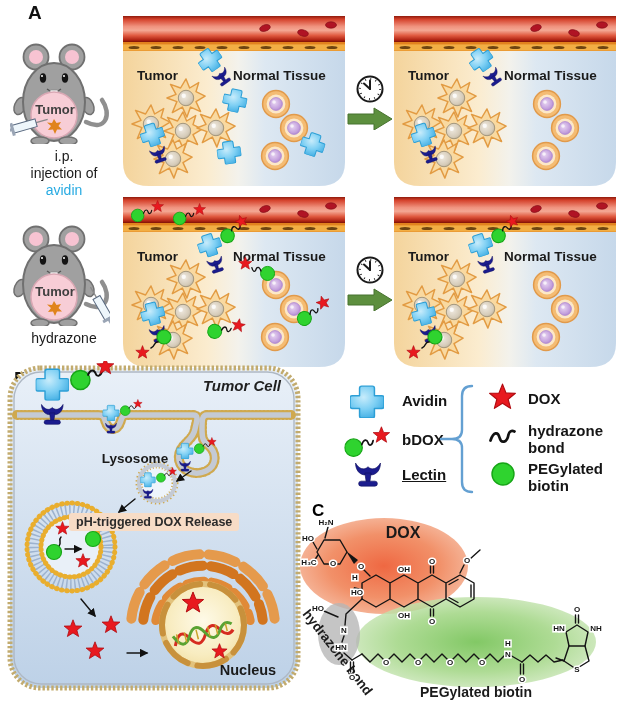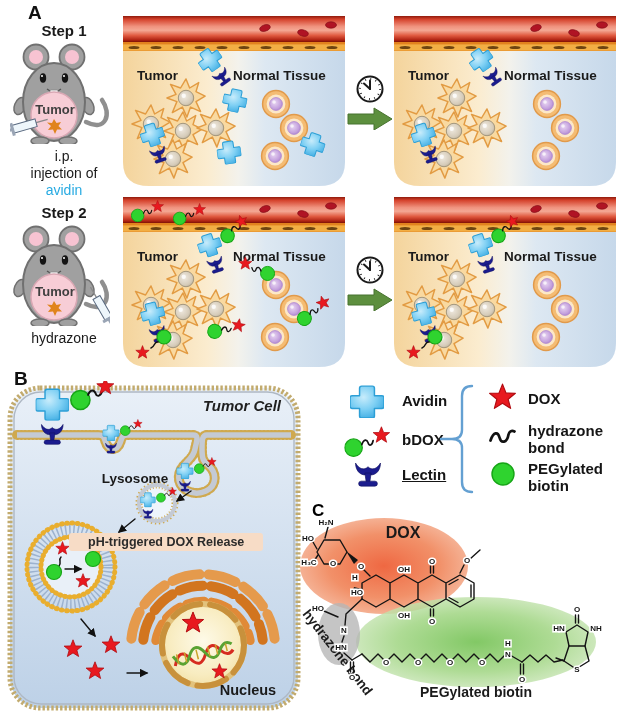--- a/index.html
+++ b/index.html
@@ -6,21 +6,21 @@
   #fig{position:relative;width:623px;height:716px;background:#fff;overflow:hidden;
        font-family:"Liberation Sans",sans-serif;color:#1a1a1a;}
   .abs{position:absolute;}
   .panel-letter{font-size:19px;font-weight:700;color:#111;}
   .step-title{font-size:15px;font-weight:700;text-align:center;width:110px;}
   .mouse-tumor-label{font-size:13px;font-weight:700;color:#3f3f3f;width:64px;text-align:center;}
   .inj-text{font-size:14px;font-weight:400;text-align:center;width:116px;line-height:1.22;}
   .drug-avidin{color:#29abe2;}
   .drug-bdox{color:#c00000;}
   .release-label{background:#f7dcc6;color:#2b2b2b;font-size:12.5px;font-weight:700;
-                 padding:2px 19px;border-radius:3px;white-space:nowrap;}
+                 padding:2px 7px;border-radius:3px;white-space:nowrap;}
   .legend-label{font-size:15px;font-weight:700;line-height:17px;color:#151515;}
   .lbl-wrap{width:94px;}
   svg text{font-family:"Liberation Sans",sans-serif;}
   .tp-label{font-size:13.5px;font-weight:700;fill:#1a1a1a;}
   .b-lab{font-size:13.5px;font-weight:700;fill:#1a1a1a;}
   .b-cell{font-size:15px;font-weight:700;font-style:italic;fill:#1f1f1f;}
   .c-big{font-size:16px;font-weight:700;fill:#1a1a1a;}
   .c-mid{font-size:14px;font-weight:700;fill:#1a1a1a;}
   .c-rot{font-size:13.5px;font-weight:700;fill:#1a1a1a;}
   .atom{font-size:8px;font-weight:700;fill:#141414;paint-order:stroke;stroke:#ffffff;stroke-width:3px;}
@@ -171,21 +171,20 @@
       <rect x="-8" y="2.5" width="9" height="3" fill="#9aa5b5"></rect>
     </symbol>
   </defs>
 </svg>
 
 <div id="fig">
 
   <div class="abs panel-letter" style="left:28px;top:2px;">A</div>
 
   <div class="abs" style="left:6px;top:14px;width:116px;height:180px;">
-    <div class="abs step-title" style="left:3px;top:8px;">Step 1</div>
     <svg class="abs" style="left:4px;top:26px;" width="100" height="104" viewBox="0 0 100 104">
       <use href="#sMouse"></use>
       <g transform="translate(0,86) rotate(-16)">
         <rect x="10" y="1.4" width="14" height="5.2" fill="#3fb0e8"></rect>
         <use href="#sSyringe" x="-10" y="-4" width="50" height="16"></use>
       </g>
     </svg>
     <div class="abs mouse-tumor-label" style="left:17px;top:88px;">Tumor</div>
     <div class="abs inj-text" style="left:0px;top:134px;">
       <div>i.p.</div>
@@ -237,21 +236,20 @@
     <use href="#sTumorCell" x="73" y="92" width="40" height="40"></use>
     <use href="#sTumorCell" x="30" y="123" width="40" height="40"></use>
     <use href="#sNormalCell" x="138" y="73" width="30" height="30"></use>
     <use href="#sNormalCell" x="156" y="97" width="30" height="30"></use>
     <use href="#sNormalCell" x="137" y="125" width="30" height="30"></use>
     <use href="#sPair" x="78" y="30" width="28" height="42" transform="rotate(-35 92 51)"></use>
     <use href="#sPair" x="18" y="106" width="28" height="42" transform="rotate(-18 32 127)"></use>
   </svg>
 
   <div class="abs" style="left:6px;top:196px;width:116px;height:180px;">
-    <div class="abs step-title" style="left:3px;top:8px;">Step 2</div>
     <svg class="abs" style="left:4px;top:26px;" width="100" height="104" viewBox="0 0 100 104">
       <use href="#sMouse"></use>
       <g transform="translate(96,100) rotate(-120)">
         <rect x="10" y="1.4" width="14" height="5.2" fill="#e05060"></rect>
         <use href="#sSyringe" x="-10" y="-4" width="50" height="16"></use>
       </g>
     </svg>
     <div class="abs mouse-tumor-label" style="left:17px;top:88px;">Tumor</div>
     <div class="abs inj-text" style="left:0px;top:134px;">
       <div>hydrazone</div>
@@ -312,21 +310,21 @@
     <use href="#sNormalCell" x="137" y="125" width="30" height="30"></use>
     <use href="#sPairB" x="74" y="26" width="58" height="49" transform="rotate(-18 95 50)"></use>
     <use href="#sPair" x="18" y="104" width="28" height="42" transform="rotate(-15 32 125)"></use>
     <circle cx="41" cy="140" r="7" fill="#2fd32f" stroke="#17a517" stroke-width="1.2"></circle>
     <path d="M35,145 C31,144 32,150 28,151" fill="none" stroke="#111" stroke-width="1.5" stroke-linecap="round"></path>
     <use href="#sStar" x="12" y="148" width="15" height="15"></use>
   </svg>
 
   <div class="abs panel-letter" style="left:14px;top:368px;">B</div>
 
-  <div class="abs" style="left:5px;top:381px;width:300px;height:334px;">
+  <div class="abs" style="left:5px;top:361px;width:300px;height:334px;">
     <svg width="300" height="334" viewBox="0 0 300 334">
       <rect x="5" y="7" width="288" height="320" rx="30" fill="url(#gB)" stroke="#c2ab6e" stroke-width="5" stroke-dasharray="2.4 2"></rect>
       <rect x="9" y="11" width="280" height="312" rx="27" fill="none" stroke="#aeb8c4" stroke-width="1.4"></rect>
 
       <g>
         <path d="M12,54 H94 C99,54 99,57 101,62 C104,70 112,70 115,62 C117,57 117,54 122,54 H188 C194,54 192,59 190,68 C188,80 176,82 174,94 C172,108 188,116 201,110 C212,105 212,92 204,85 C198,80 197,78 197,68 C197,59 197,54 202,54 H286" fill="none" stroke="#cfa94f" stroke-width="10" stroke-dasharray="1.2 2.6" stroke-linecap="round"></path>
         <path d="M12,54 H94 C99,54 99,57 101,62 C104,70 112,70 115,62 C117,57 117,54 122,54 H188 C194,54 192,59 190,68 C188,80 176,82 174,94 C172,108 188,116 201,110 C212,105 212,92 204,85 C198,80 197,78 197,68 C197,59 197,54 202,54 H286" fill="none" stroke="#c4cad4" stroke-width="5.5"></path>
       </g>
       <text x="237" y="30" text-anchor="middle" class="b-cell">Tumor Cell</text>
       <use href="#sPairB" x="28" y="-4" width="82" height="69"></use>

